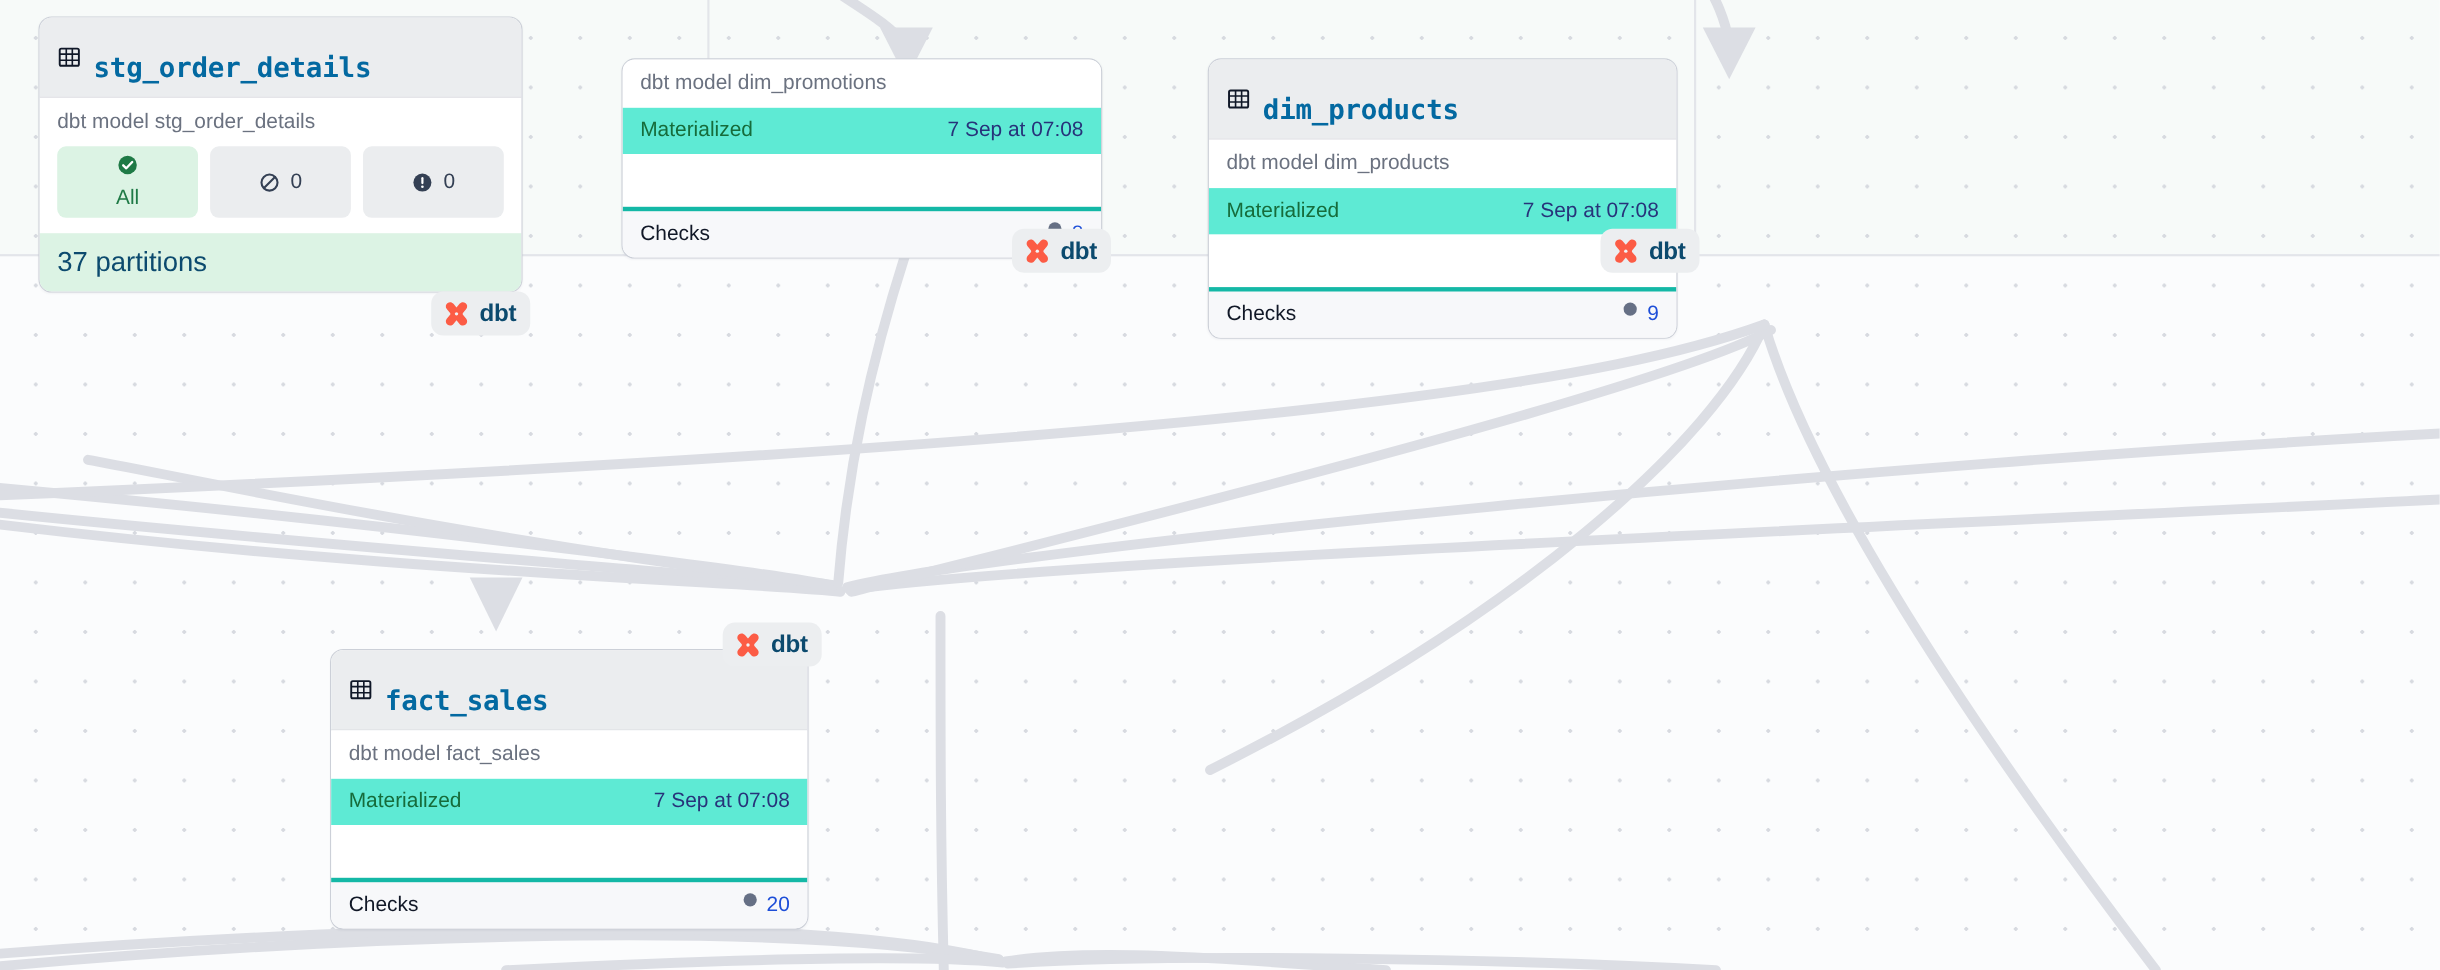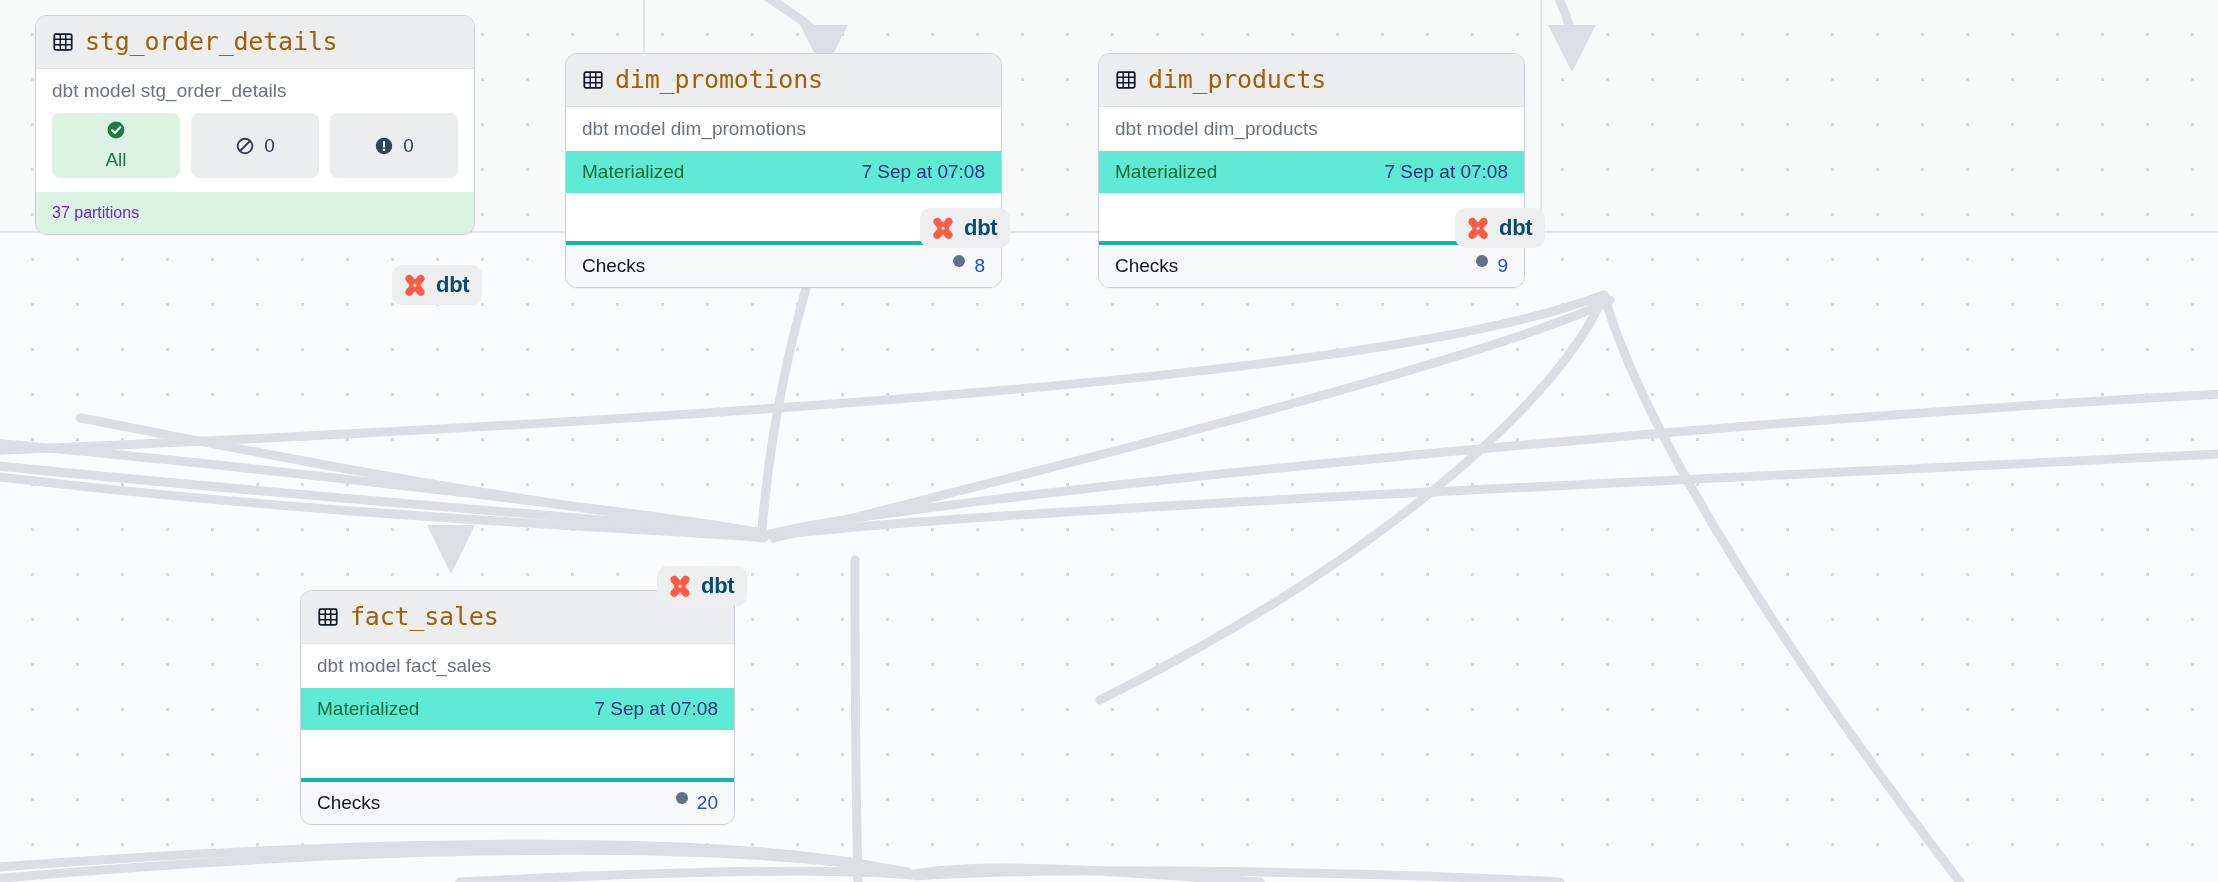--- a/index.html
+++ b/index.html
@@ -36,40 +36,41 @@
   }
   .node-head{
     background:#ebedef;
     padding:11px 16px 12px 16px;
     display:flex;align-items:center;gap:11px;
     border-bottom:1px solid #e0e2e6;
   }
   .tbl-icon{display:block;width:22px;height:22px;flex:0 0 auto;}
   .node-title{
     font-family:"DejaVu Sans Mono","Liberation Mono",monospace;
-    font-size:25px;font-weight:400;color:#a16207;letter-spacing:-.2px;
+    font-size:25px;font-weight:700;color:#0369a1;letter-spacing:-.2px;
     white-space:nowrap;
+    margin-top:20px;
   }
   .node-sub{
     padding:11px 16px 11px 16px;
     font-size:19px;color:#6b7280;background:#fff;white-space:nowrap;
   }
   .row{
     display:flex;align-items:center;justify-content:space-between;
     padding:10px 16px;font-size:19px;white-space:nowrap;
   }
   .row.mat{background:#5eead4;}
   .row.mat .k{color:#166c3b;}
   .row.mat .v{color:#27337a;}
   .row.checks{background:#f7f8fa;border-top:4px solid #14b8a6;margin-top:48px;}
   .row.checks .k{color:#111827;}
   .row.checks .v{color:#1d4ed8;display:flex;align-items:flex-start;gap:9px;}
   .dot-badge{width:12px;height:12px;border-radius:50%;background:#667085;display:inline-block;}
   .row.parts{background:#dcf3e4;padding:12px 16px;}
-  .row.parts .k{color:#6d28d9;font-size:16px;}
+  .row.parts .k{color:#0c4a6e;font-size:25px;}
 
   
   .pills{display:flex;gap:11px;padding:0 16px 14px 16px;background:#fff;}
   .pill{
     flex:1;display:flex;align-items:center;justify-content:center;gap:9px;
     background:#ebedef;border-radius:8px;padding:7px 6px;
     font-size:19px;color:#344054;
   }
   .pill.ok{background:#dcf3e4;color:#1f7a46;flex-direction:column;}
   .pill svg{display:block;}
@@ -182,30 +183,20 @@
                C28.2 5.9 28.6 9 26.9 11 L23.2 15.4 C22.7 16 22.7 16.9 23.2 17.5 L26.9 21.9
                C28.6 23.9 28.2 27 25.9 28.6 C23.8 30 21 29.6 19.4 27.7 L16 23.6 L12.6 27.7
                C11 29.6 8.2 30 6.1 28.6 C3.8 27 3.4 23.9 5.1 21.9 L8.8 17.5 C9.3 16.9 9.3 16 8.8 15.4
                L5.1 11 C3.4 9 3.8 5.9 6.1 4.3 Z" fill="#fc5c45"></path>
       <circle cx="16" cy="16.4" r="1.9" fill="#f2f3f5"></circle>
     </svg>
     <span class="lbl">dbt</span>
   </div>
 
   <div class="node" style="left:565px;top:53px;width:437px;">
-    <div class="node-head">
-      <svg class="tbl-icon" viewBox="0 0 24 24">
-        <rect x="2.5" y="3.5" width="19" height="17" rx="1.6" fill="none" stroke="#101828" stroke-width="1.9"></rect>
-        <line x1="2.5" y1="9" x2="21.5" y2="9" stroke="#101828" stroke-width="1.6"></line>
-        <line x1="2.5" y1="15" x2="21.5" y2="15" stroke="#101828" stroke-width="1.6"></line>
-        <line x1="9" y1="3.5" x2="9" y2="20.5" stroke="#101828" stroke-width="1.6"></line>
-        <line x1="15" y1="3.5" x2="15" y2="20.5" stroke="#101828" stroke-width="1.6"></line>
-      </svg>
-      <span class="node-title">dim_promotions</span>
-    </div>
     <div class="node-sub">dbt model dim_promotions</div>
     <div class="row mat">
       <span class="k">Materialized</span>
       <span class="v">7 Sep at 07:08</span>
     </div>
     <div class="row checks">
       <span class="k">Checks</span>
       <span class="v">
         <i class="dot-badge"></i>
         <b style="font-weight:400">8</b>

